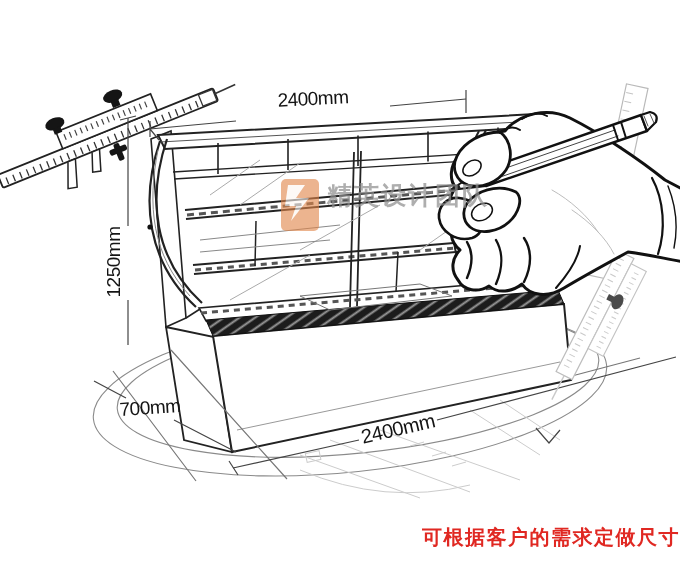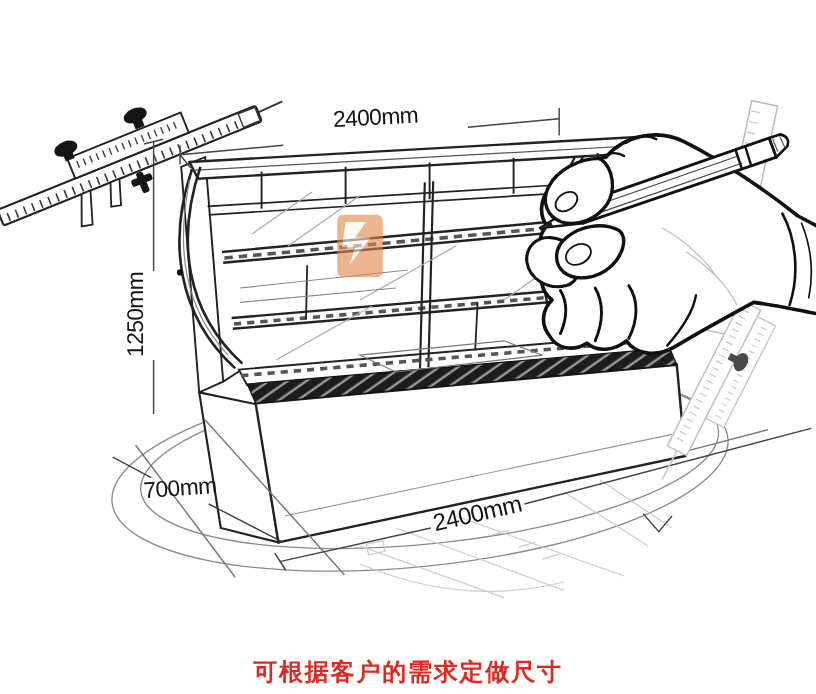--- a/index.html
+++ b/index.html
@@ -25,22 +25,22 @@
     display:flex;align-items:center;justify-content:center;flex:0 0 auto;
   }
   .wm-col{display:flex;flex-direction:column;}
   .wm-team{
     font-size:25px;font-weight:bold;color:#8f8f8f;opacity:.72;letter-spacing:2px;white-space:nowrap;
   }
   .wm-site{
     margin-top:3px;font-size:15px;color:#9b9b9b;opacity:.7;letter-spacing:4.5px;white-space:nowrap;
   }
   .caption{
-    position:absolute;left:0;top:524px;width:100%;text-align:center;
-    color:#e02822;font-size:20px;font-weight:bold;letter-spacing:1.5px;white-space:nowrap;margin-top:23px;
+    position:absolute;left:0;top:524px;width:100%;text-align:right;
+    color:#e02822;font-size:20px;font-weight:bold;letter-spacing:1.5px;white-space:nowrap;
   }
 </style>
 </head>
 <body>
 
 <div class="stage">
 
   <svg width="680" height="578" viewBox="0 0 680 578">
     <defs>
       <pattern id="grille" width="9" height="9" patternUnits="userSpaceOnUse" patternTransform="rotate(55)">
@@ -194,17 +194,18 @@
   <div class="dim dim-depth">700mm</div>
   <div class="dim dim-bottom">2400mm</div>
 
   <div class="watermark">
     <div class="wm-logo">
       <svg width="34" height="48" viewBox="0 0 34 48">
         <path d="M7,6 h17 l-9,13 h13 l-18,23 5,-15 h-11 z" fill="#ffffff" opacity="0.92"></path>
       </svg>
     </div>
     <div class="wm-col">
+      <div class="wm-team">精英设计团队</div>
     </div>
   </div>
 
   <div class="caption">可根据客户的需求定做尺寸</div>
 </div>
 
 </body></html>

